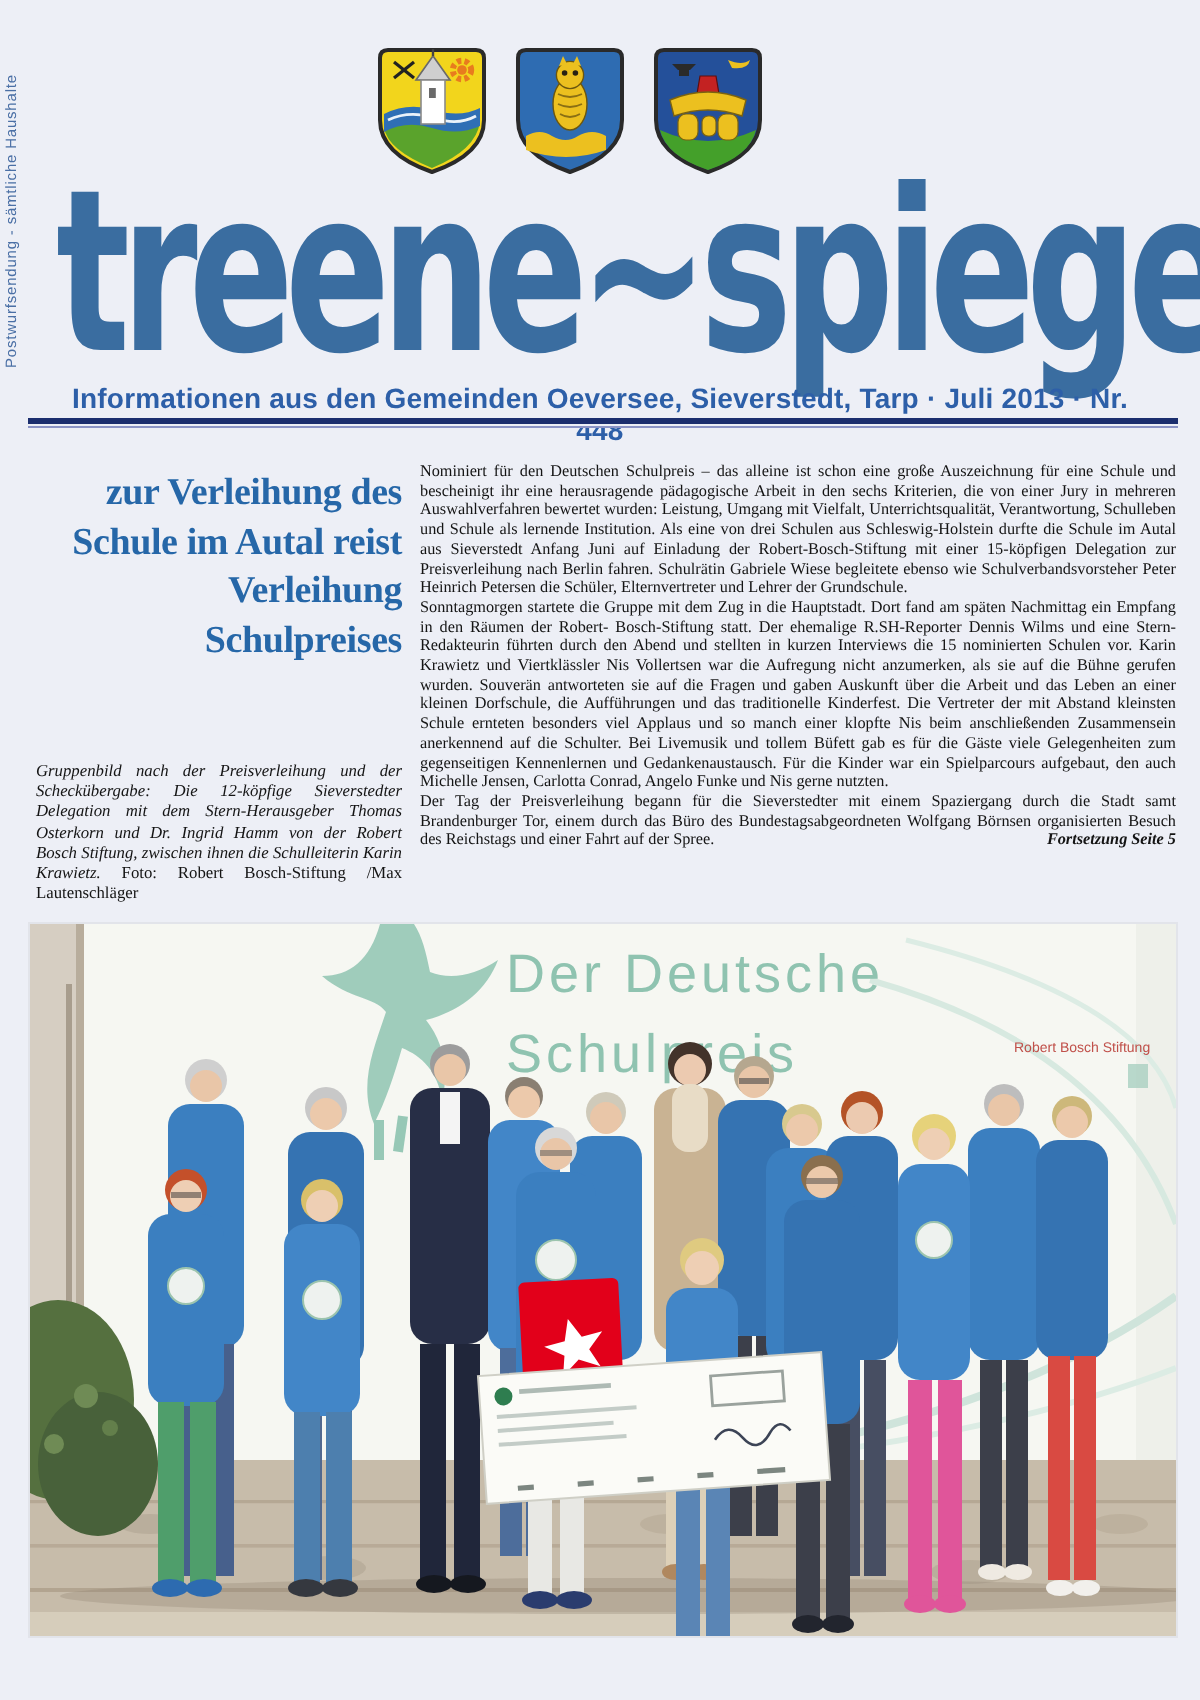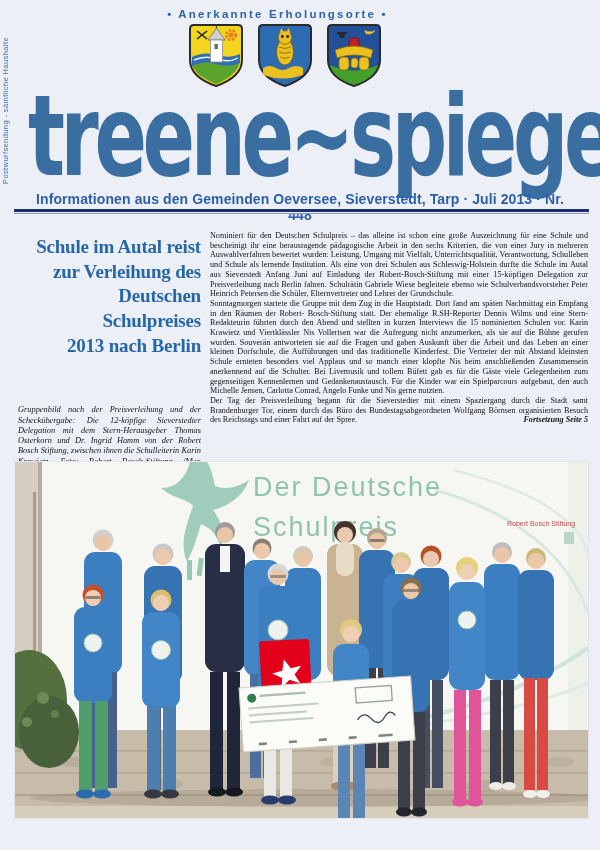--- a/index.html
+++ b/index.html
@@ -43,21 +43,20 @@
   .photo{position:absolute;top:462px;left:15px;width:573px;height:356px;box-shadow:0 0 0 1px #e2e4ea;}
   .photo svg{display:block;}
 </style>
 </head>
 <body>
 
 <div id="page">
 
   <div class="vertical-label">Postwurfsendung  -  sämtliche Haushalte</div>
 
-  <div class="top-banner">•  Anerkannte Erholungsorte  •</div>
 
   <div class="crests">
 
     <svg class="crest" viewBox="0 0 56 66">
       <path d="M6,2 h44 q4,0 4,4 v31 q0,17 -26,26 q-26,-9 -26,-26 v-31 q0,-4 4,-4 z" fill="#f2d51c" stroke="#2a2a2a" stroke-width="2"></path>
       <path d="M4,41 q12,-7 24,-2 q13,5 24,-1 v0 q-2,14 -24,23 q-22,-9 -24,-20 z" fill="#5aa32c"></path>
       <path d="M4,34 q12,-6 25,-2 q13,4 23,-1 v9 q-11,5 -24,1 q-13,-4 -24,2 z" fill="#2f6fb5"></path>
       <path d="M6,37 q11,-5 23,-1 q12,4 21,-1" stroke="#eaf2fa" stroke-width="1.4" fill="none"></path>
       <polygon points="20,17 28.5,5 37,17" fill="#cfcfcf" stroke="#6a6a6a" stroke-width=".8"></polygon>
       <rect x="22.5" y="17" width="12" height="22" fill="#ffffff" stroke="#8a8a8a" stroke-width=".8"></rect>
@@ -98,24 +97,23 @@
     <span class="logo-text">treene~spiegel</span>
   </div>
 
   <div class="subtitle">Informationen aus den Gemeinden Oeversee, Sieverstedt, Tarp · Juli 2013 · Nr. 448</div>
 
   <div class="divider"></div>
 
   <div class="content">
     <div class="left-col">
       <div class="headline">
+        <div>zur Verleihung des</div>
         <div>Schule im Autal reist</div>
-        <div>zur Verleihung des</div>
-        <div>Deutschen Schulpreises</div>
-        <div>2013 nach Berlin</div>
+        <div>Verleihung Schulpreises</div>
       </div>
       <div class="caption">
         <span class="cap-italic">Gruppenbild nach der Preisverleihung und der Scheckübergabe: Die 12-köpfige Sieverstedter Delegation mit dem Stern-Herausgeber Thomas Osterkorn und Dr. Ingrid Hamm von der Robert Bosch Stiftung, zwischen ihnen die Schulleiterin Karin Krawietz. </span><span>Foto: Robert Bosch-Stiftung /Max Lautenschläger</span>
       </div>
     </div>
     <div class="body-col">
       <p>Nominiert für den Deutschen Schulpreis – das alleine ist schon eine große Auszeichnung für eine Schule und bescheinigt ihr eine herausragende pädagogische Arbeit in den sechs Kriterien, die von einer Jury in mehreren Auswahlverfahren bewertet wurden: Leistung, Umgang mit Vielfalt, Unterrichtsqualität, Verantwortung, Schulleben und Schule als lernende Institution. Als eine von drei Schulen aus Schleswig-Holstein durfte die Schule im Autal aus Sieverstedt Anfang Juni auf Einladung der Robert-Bosch-Stiftung mit einer 15-köpfigen Delegation zur Preisverleihung nach Berlin fahren. Schulrätin Gabriele Wiese begleitete ebenso wie Schulverbandsvorsteher Peter Heinrich Petersen die Schüler, Elternvertreter und Lehrer der Grundschule.</p>
       <p>Sonntagmorgen startete die Gruppe mit dem Zug in die Hauptstadt. Dort fand am späten Nachmittag ein Empfang in den Räumen der Robert- Bosch-Stiftung statt. Der ehemalige R.SH-Reporter Dennis Wilms und eine Stern-Redakteurin führten durch den Abend und stellten in kurzen Interviews die 15 nominierten Schulen vor. Karin Krawietz und Viertklässler Nis Vollertsen war die Aufregung nicht anzumerken, als sie auf die Bühne gerufen wurden. Souverän antworteten sie auf die Fragen und gaben Auskunft über die Arbeit und das Leben an einer kleinen Dorfschule, die Aufführungen und das traditionelle Kinderfest. Die Vertreter der mit Abstand kleinsten Schule ernteten besonders viel Applaus und so manch einer klopfte Nis beim anschließenden Zusammensein anerkennend auf die Schulter. Bei Livemusik und tollem Büfett gab es für die Gäste viele Gelegenheiten zum gegenseitigen Kennenlernen und Gedankenaustausch. Für die Kinder war ein Spielparcours aufgebaut, den auch Michelle Jensen, Carlotta Conrad, Angelo Funke und Nis gerne nutzten.</p>
       <p><span>Der Tag der Preisverleihung begann für die Sieverstedter mit einem Spaziergang durch die Stadt samt Brandenburger Tor, einem durch das Büro des Bundestagsabgeordneten Wolfgang Börnsen organisierten Besuch des Reichstags und einer Fahrt auf der Spree.</span><span class="continuation">Fortsetzung Seite 5</span></p>
     </div>

